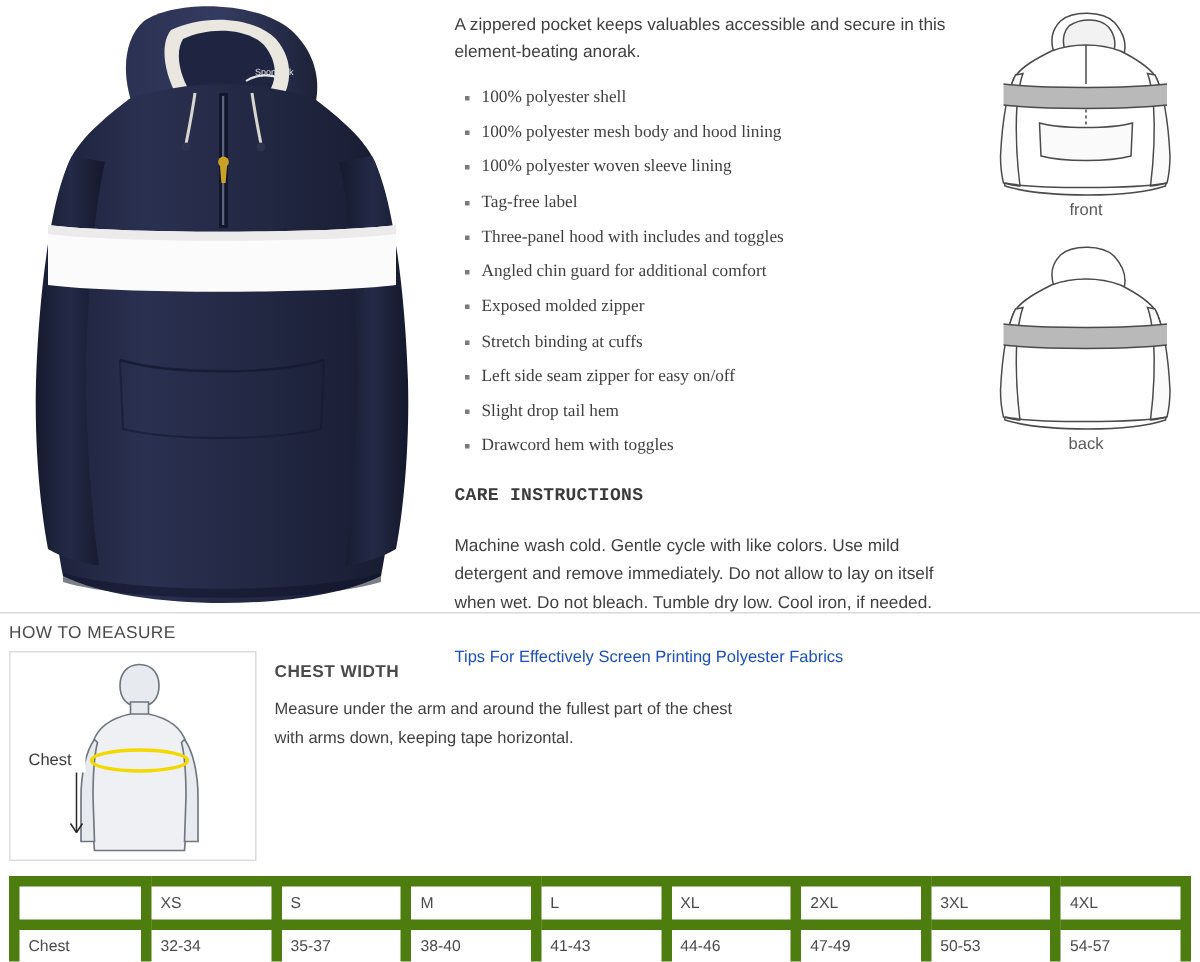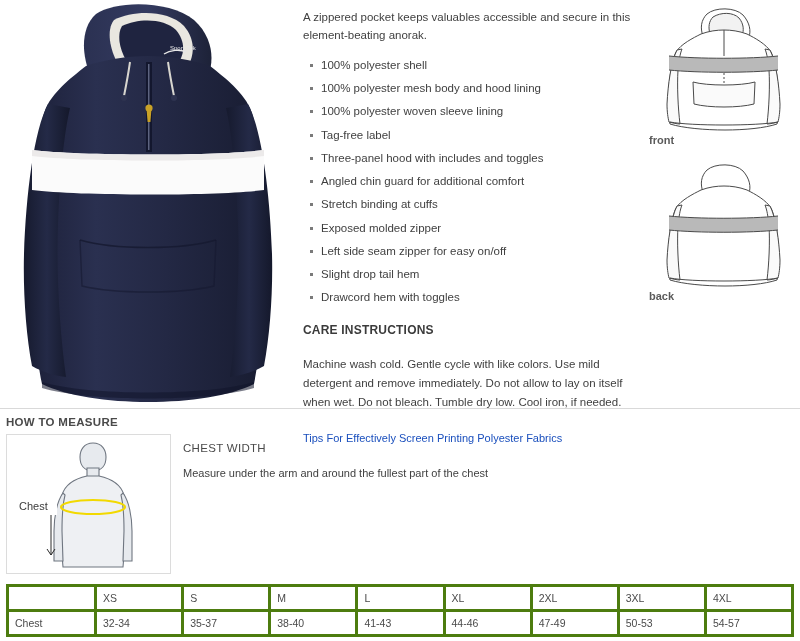--- a/index.html
+++ b/index.html
@@ -38,69 +38,71 @@
     padding: 8px 10px 0 8px;
     font-size: 11.5px;
     line-height: 1.55;
     color: #3f3f3f;
   }
   .desc-intro { margin: 0 0 12px 0; font-size: 11.5px; line-height: 1.6; }
   ul.features {
     margin: 0 0 14px 0;
     padding-left: 18px;
     list-style: none;
+    font-family: Liberation Serif, serif;
   }
   ul.features li {
     position: relative;
     margin: 0 0 6px 0;
     line-height: 1.5;
     font-size: 11.5px;
   }
   ul.features li:before {
     content: "";
     position: absolute;
     left: -11px; top: 7px;
     width: 3px; height: 3px;
     background: #7a7a7a;
   }
   .care-title {
     font-size: 12px;
     font-weight: bold;
     color: #3b3b3b;
     margin: 4px 0 6px 0;
     letter-spacing: .2px;
+    font-family: Liberation Mono, monospace;
   }
   .care-body { margin: 16px 0 18px 0; line-height: 1.65; font-size: 11.5px; }
   .tips-link {
     display: block;
     color: #1a4fbd;
     text-decoration: none;
     font-size: 11px;
     margin-top: 2px;
   }
 
   .sketch-col {
     flex: 1 1 auto;
     position: relative;
     padding-top: 4px;
   }
-  .sketch-block { width: 150px; margin-left: 4px; font-weight: bold; }
+  .sketch-block { text-align: center; width: 150px; margin-left: 4px; }
   .sketch-cap {
     font-size: 11px;
     color: #5a5a5a;
     margin-top: 2px;
   }
   svg { display: block; }
 
   
   .section-bar {
     border-top: 1px solid #d9d9d9;
     padding: 7px 0 6px 6px;
     font-size: 11.5px;
-    font-weight: bold;
+    font-weight: normal;
     color: #4a4a4a;
     letter-spacing: .3px;
   }
   .measure {
     display: flex;
     padding: 0 0 10px 0;
   }
   .measure-fig {
     width: 165px;
     height: 140px;
@@ -109,37 +111,37 @@
     flex: 0 0 165px;
     background: #fff;
     position: relative;
   }
   .measure-text {
     padding: 8px 0 0 12px;
     flex: 1 1 auto;
   }
   .measure-title {
     font-size: 11.5px;
-    font-weight: normal;
+    font-weight: bold;
     color: #4a4a4a;
     letter-spacing: .3px;
     margin-bottom: 10px;
   }
   .measure-body { font-size: 11px; line-height: 1.7; color: #3f3f3f; }
 
   
   .chart-wrap { padding: 0 0 0 6px; }
   table.size-chart {
     border-collapse: collapse;
     width: 788px;
     font-size: 10.5px;
     color: #4a4a4a;
   }
   table.size-chart th, table.size-chart td {
-    border: 3px solid #4d7c0f;
+    border: 7px solid #4d7c0f;
     padding: 5px 6px;
     text-align: left;
     font-weight: normal;
     height: 21px;
   }
   table.size-chart thead th { background: #fff; color: #4a4a4a; }
   table.size-chart th.rowhead { width: 88px; }
   table.size-chart tbody td:first-child { width: 88px; }
 </style>
 </head>
@@ -211,22 +213,22 @@
 
     <div class="desc-col">
       <p class="desc-intro">A zippered pocket keeps valuables accessible and secure in this element-beating anorak.</p>
       <ul class="features">
         <li>100% polyester shell</li>
         <li>100% polyester mesh body and hood lining</li>
         <li>100% polyester woven sleeve lining</li>
         <li>Tag-free label</li>
         <li>Three-panel hood with includes and toggles</li>
         <li>Angled chin guard for additional comfort</li>
+        <li>Exposed molded zipper</li>
         <li>Stretch binding at cuffs</li>
-        <li>Exposed molded zipper</li>
         <li>Left side seam zipper for easy on/off</li>
         <li>Slight drop tail hem</li>
         <li>Drawcord hem with toggles</li>
       </ul>
       <div class="care-title">CARE INSTRUCTIONS</div>
       <p class="care-body">Machine wash cold. Gentle cycle with like colors. Use mild detergent and remove immediately. Do not allow to lay on itself when wet. Do not bleach. Tumble dry low. Cool iron, if needed.</p>
       <a href="#" class="tips-link">Tips For Effectively Screen Printing Polyester Fabrics</a>
     </div>
 
     <div class="sketch-col">
@@ -300,20 +302,21 @@
         <path d="M44 120 L40 114 M44 120 L48 114" stroke="#2a2a2a" stroke-width="1" fill="none"></path>
         <path d="M44 72 L40 78 M44 72 L48 78" stroke="#2a2a2a" stroke-width="1" fill="none"></path>
 
         <rect x="8" y="62" width="42" height="18" fill="#ffffff"></rect>
         <text x="12" y="75" font-size="11" fill="#3b3b3b" font-family="Liberation Sans, sans-serif">Chest</text>
       </svg>
     </div>
     <div class="measure-text">
       <div class="measure-title">CHEST WIDTH</div>
       <div class="measure-body">Measure under the arm and around the fullest part of the chest</div>
+      <div class="measure-body">with arms down, keeping tape horizontal.</div>
     </div>
   </div>
 
 
   <div class="chart-wrap">
     <table class="size-chart">
       <thead>
         <tr>
           <th class="rowhead"></th>
           <th>XS</th>

